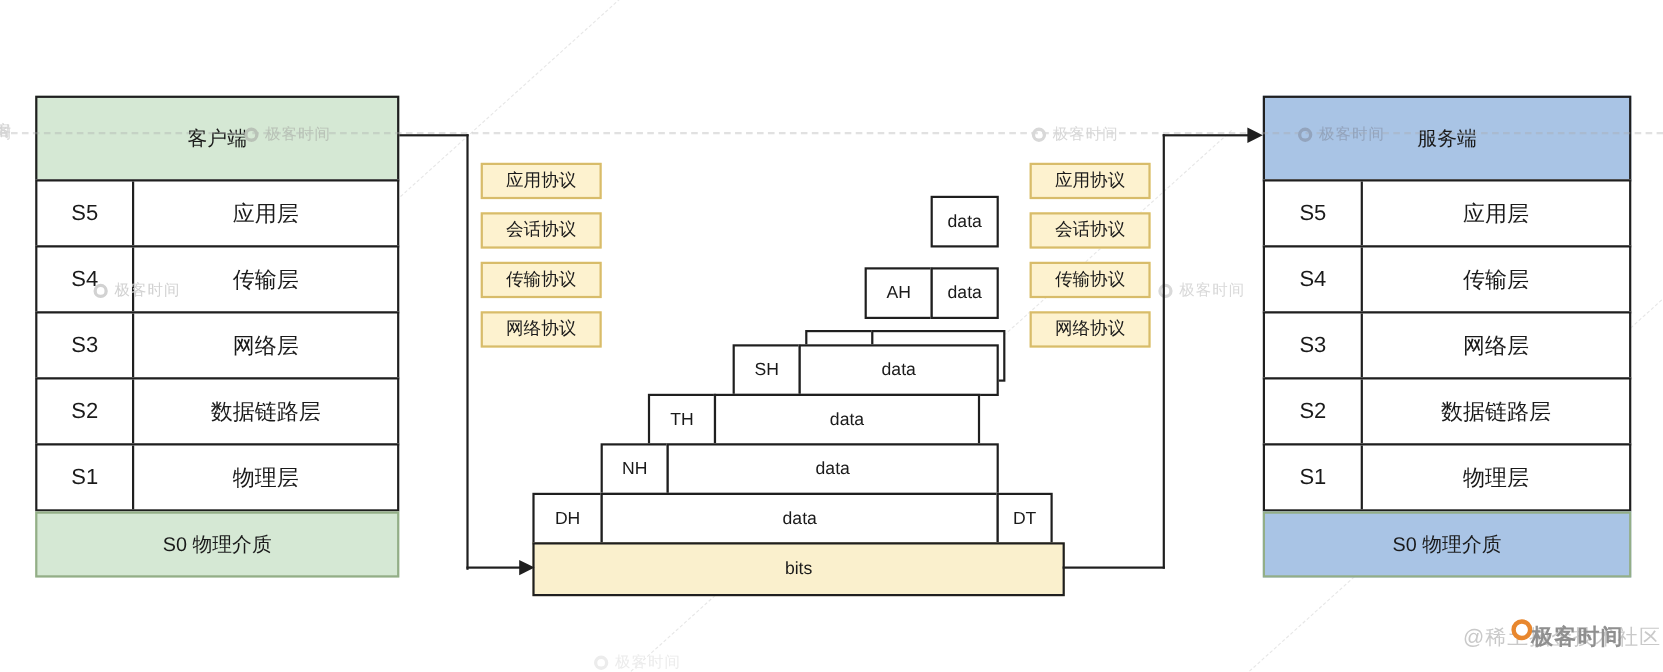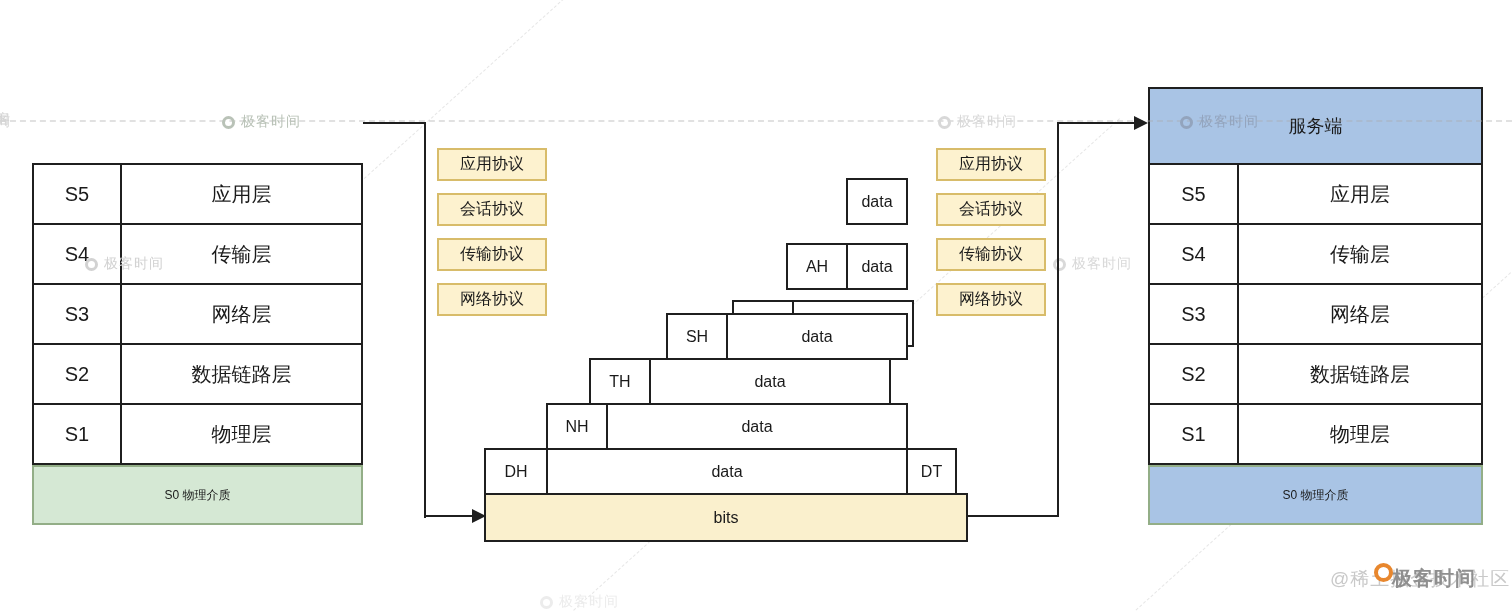--- a/index.html
+++ b/index.html
@@ -13,21 +13,21 @@
     display:flex;align-items:center;justify-content:center;font-size:18px;z-index:2;
   }
   .trow{
     position:absolute;box-sizing:border-box;height:62px;border:2px solid #1f1f1f;background:#fff;
     display:flex;z-index:2;
   }
   .trow .code{box-sizing:border-box;border-right:2px solid #1f1f1f;display:flex;align-items:center;justify-content:center;font-size:20px;}
   .trow .lbl{flex:1;display:flex;align-items:center;justify-content:center;font-size:20px;}
   .tfoot{
     position:absolute;box-sizing:border-box;height:60px;border:2px solid #93ae87;
-    display:flex;align-items:center;justify-content:center;font-size:12px;z-index:2;
+    display:flex;align-items:center;justify-content:center;font-size:18px;z-index:2;
   }
   
   .proto{
     position:absolute;box-sizing:border-box;width:110px;height:33px;background:#fdf2cf;
     border:2px solid #d8bc6a;display:flex;align-items:center;justify-content:center;
     font-size:16px;z-index:2;
   }
   
   .sc-row{position:absolute;display:flex;z-index:2;}
   .sc-cell{
@@ -68,20 +68,23 @@
 </head>
 <body>
 
 <div class="canvas">
 
   <div class="wm-dash"></div>
   <div class="diag" style="left:40px;top:470px;width:760px;transform:rotate(-42deg);"></div>
   <div class="diag" style="left:540px;top:640px;width:780px;transform:rotate(-42deg);"></div>
   <div class="diag" style="left:1080px;top:660px;width:760px;transform:rotate(-42deg);"></div>
 
+  <div class="tbl-header" style="left:32px;top:87px;width:331px;background:#d5e8d4;">
+    <span>客户端</span>
+  </div>
 
   <div class="trow" style="left:32px;top:163px;width:331px;">
     <div class="code" style="width:88px;">S5</div>
     <div class="lbl">应用层</div>
   </div>
   <div class="trow" style="left:32px;top:223px;width:331px;">
     <div class="code" style="width:88px;">S4</div>
     <div class="lbl">传输层</div>
   </div>
   <div class="trow" style="left:32px;top:283px;width:331px;">

